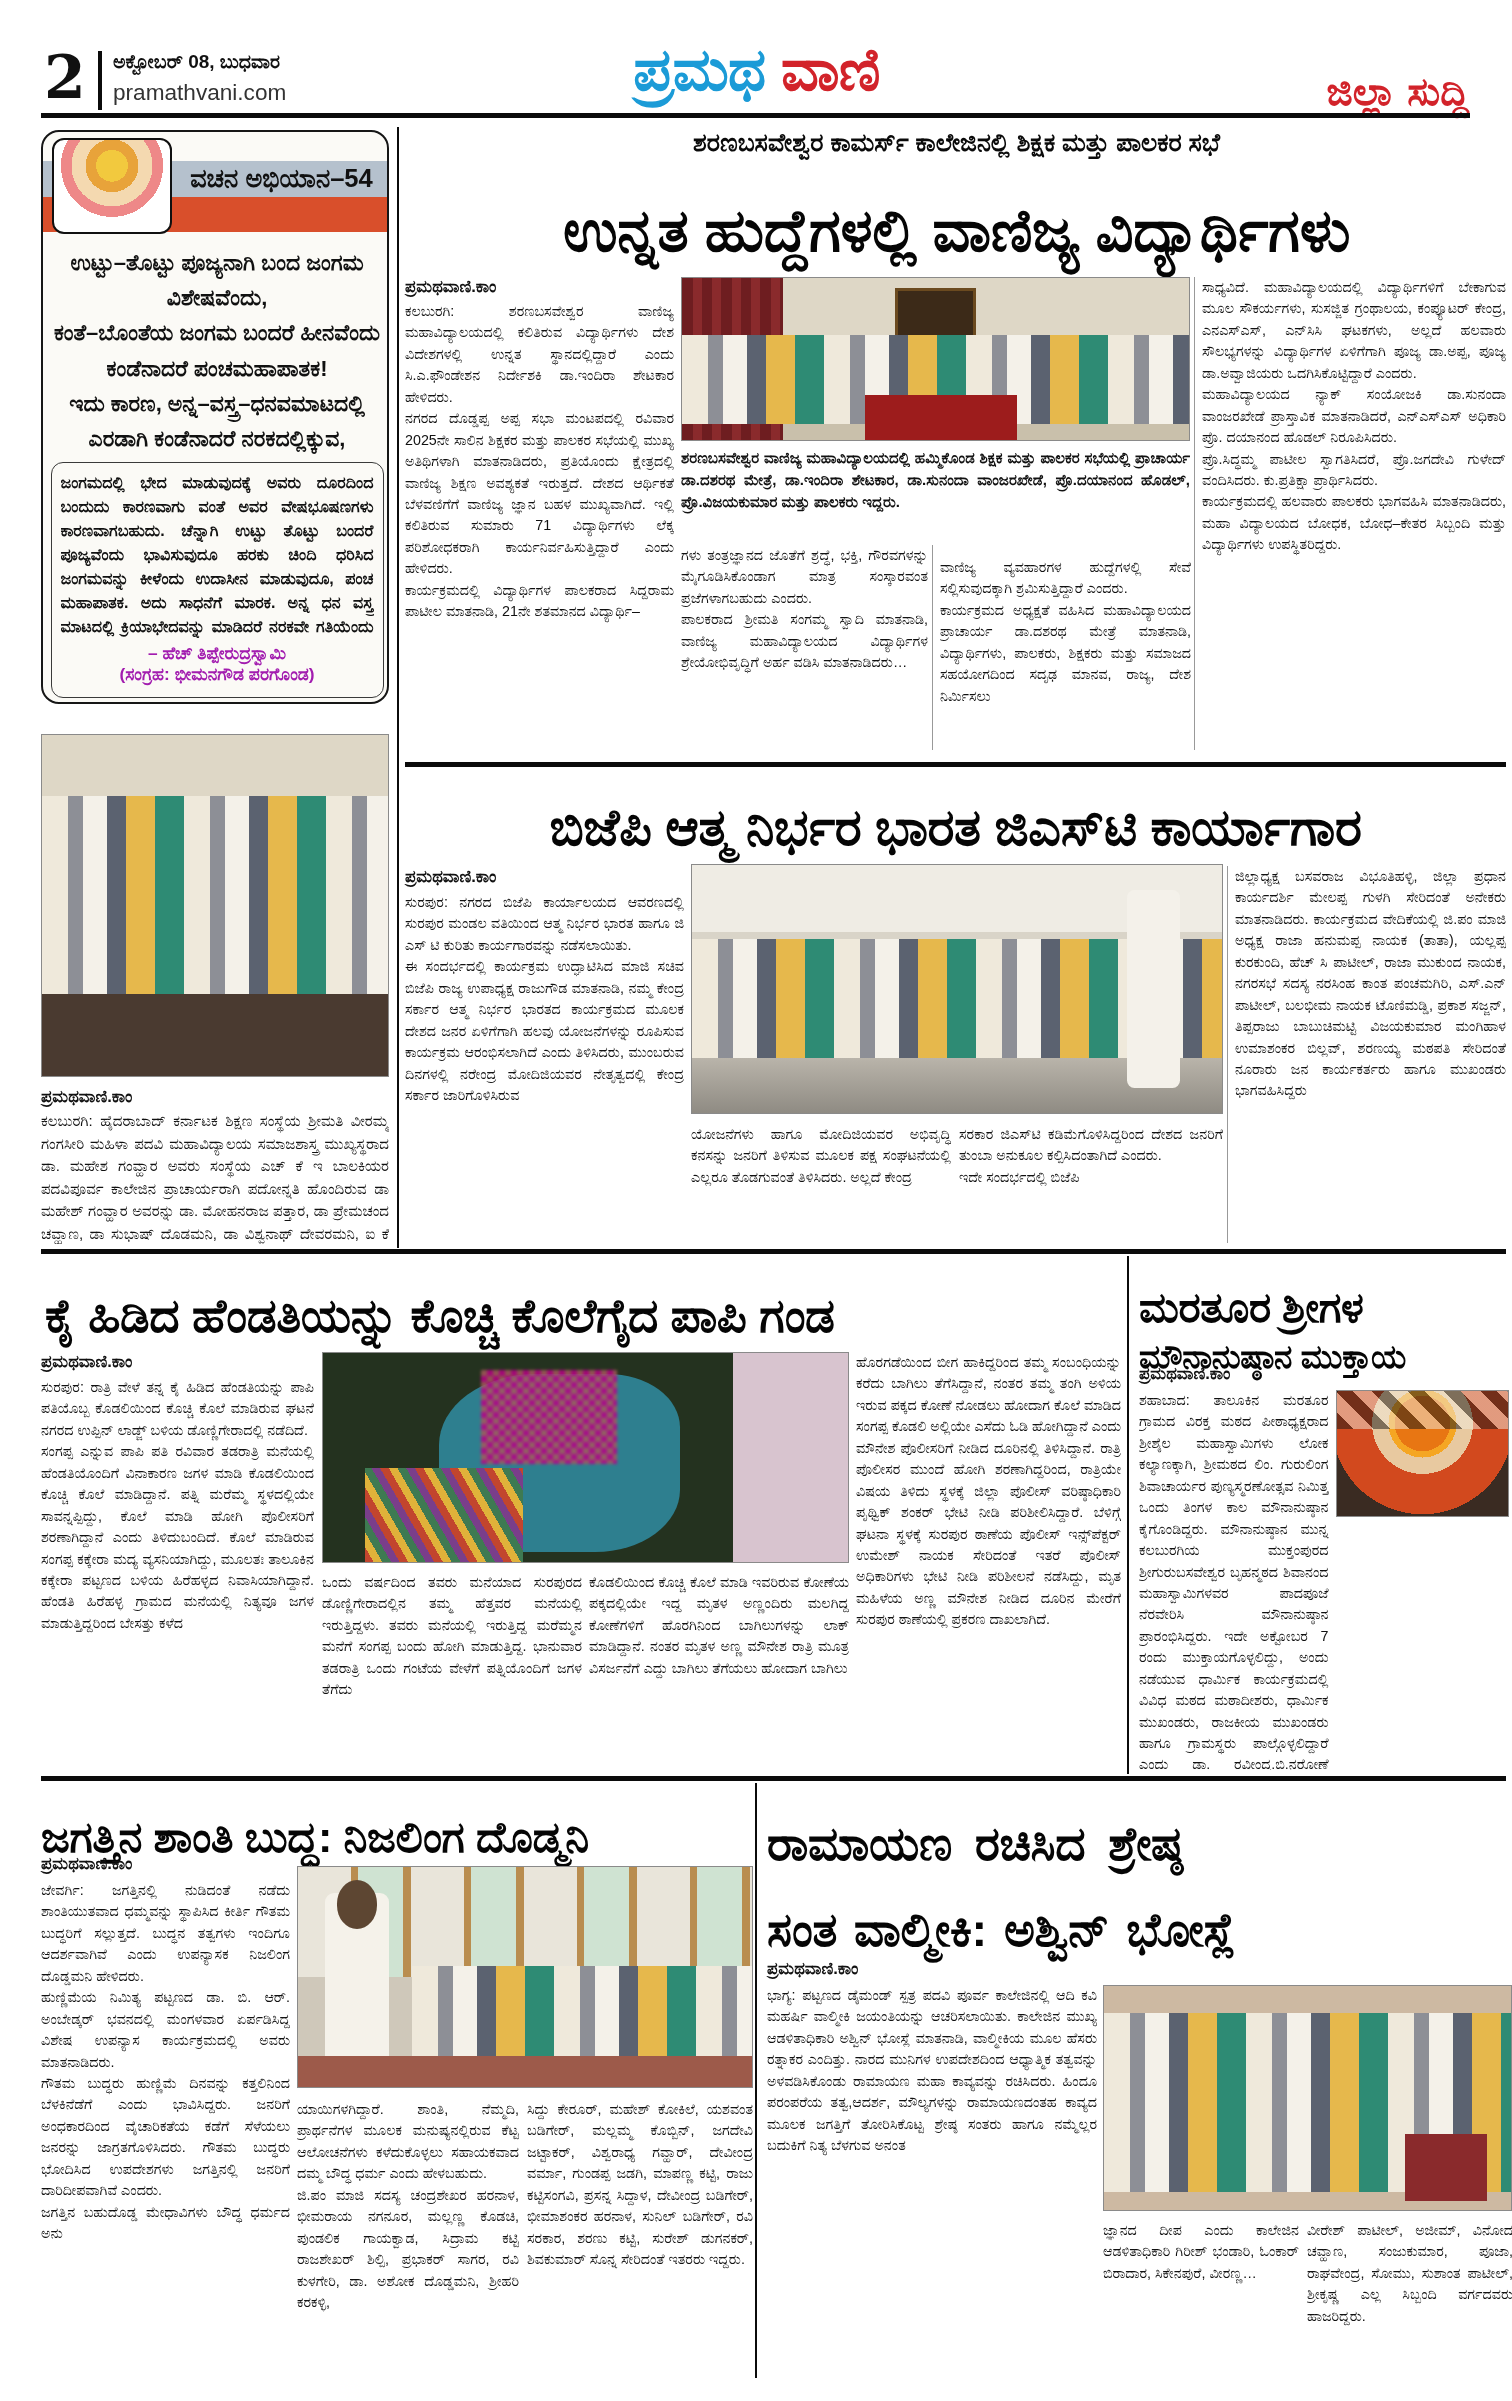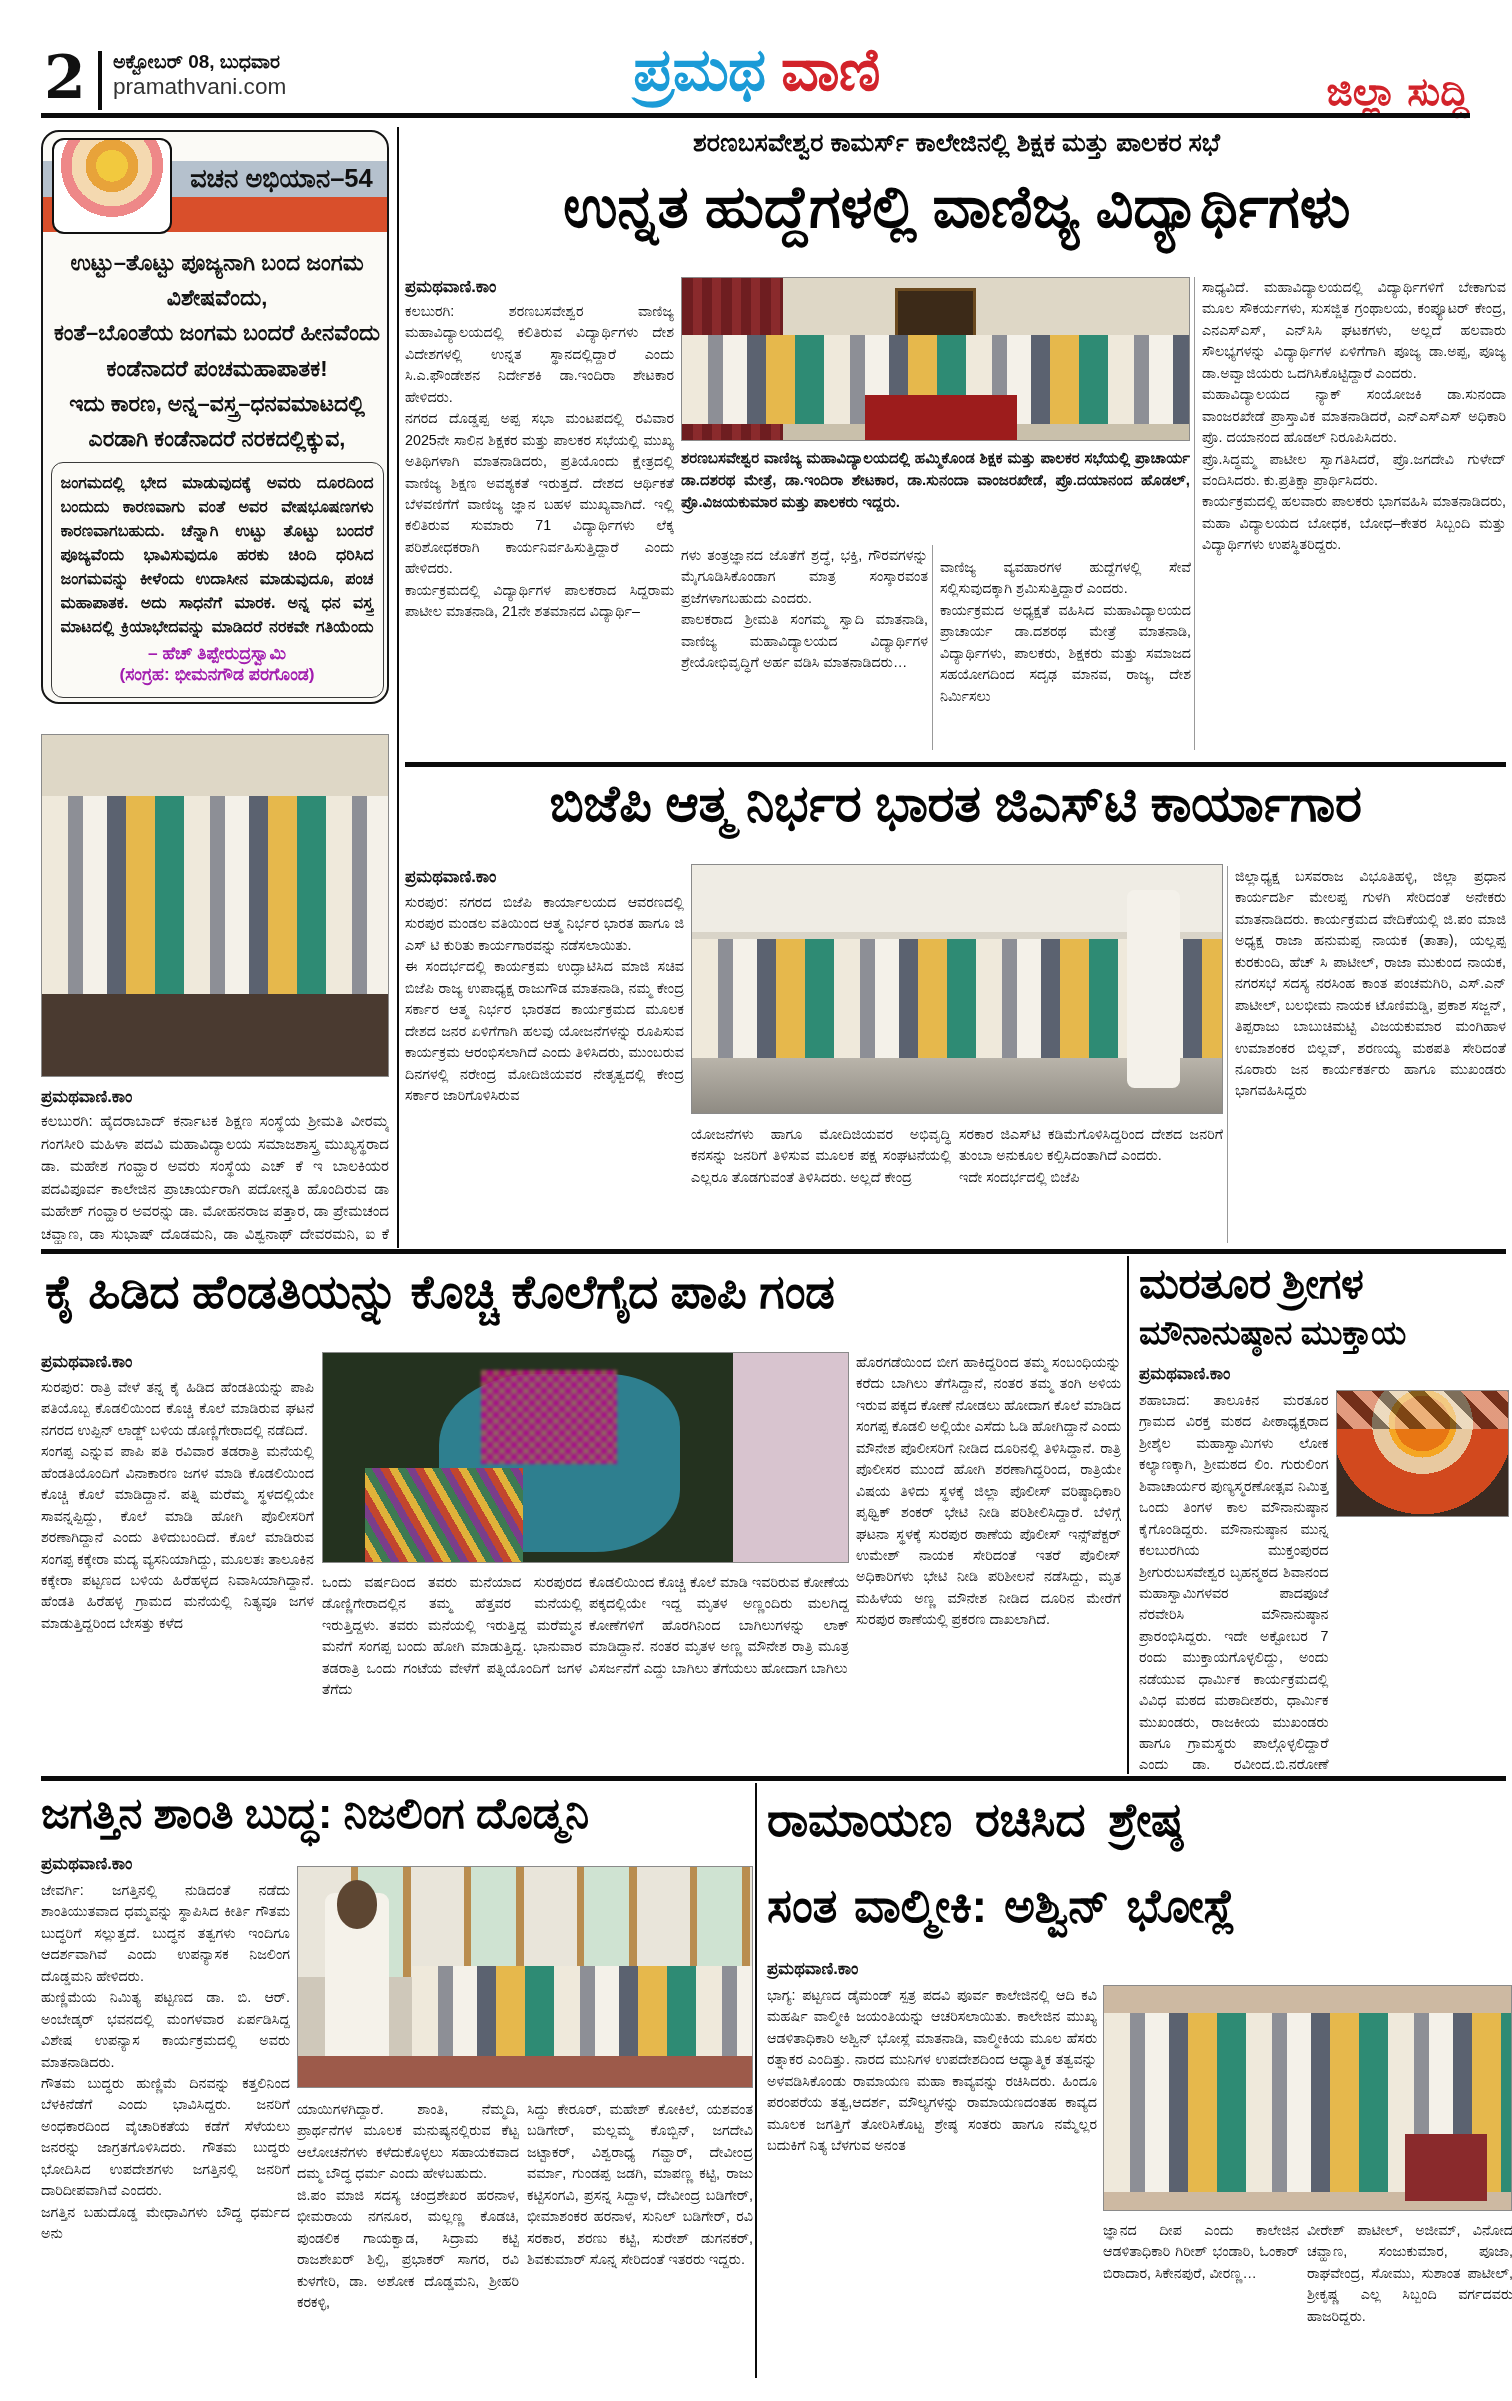--- a/index.html
+++ b/index.html
@@ -7,21 +7,21 @@
   #page{position:relative;width:1512px;height:2401px;margin:0 auto;background:#ffffff;
         font-family:"Liberation Sans","DejaVu Sans",sans-serif;color:#111;overflow:hidden;}
   .abs{position:absolute;}
   .prewrap{white-space:pre-line;}
   .just{text-align:justify;text-justify:inter-word;}
   .body-col{font-size:14.3px;line-height:1.5;overflow:hidden;}
   .caption{font-size:15px;font-weight:bold;line-height:1.45;}
   .lead{font-weight:bold;font-size:16.6px;}
   .rule-h{background:#0b0b0b;}
   .rule-v{background:#0b0b0b;}
-  .headline{font-weight:bold;color:#050505;letter-spacing:-0.4px;}
+  .headline{font-weight:bold;color:#050505;letter-spacing:-0.4px;margin-top:24px;}
   .kicker{font-weight:bold;color:#0a0a0a;}
   .photo{position:absolute;border:0.8px solid #8a8a8a;overflow:hidden;background:#cfc8ba;}
   .ph-strip{position:absolute;left:0;right:0;}
   
   #masthead-blue{color:#1b9bd7;}
   #masthead-red{color:#d2232a;}
   #section-label{color:#d2232a;}
   
   #vachana-box{border:2.3px solid #161616;border-radius:18px;overflow:hidden;background:#fbfaf6;}
   #vachana-gray{background:#b5c1cd;}
@@ -47,21 +47,21 @@
 </style>
 </head>
 <body>
 
 <div id="page">
 
   <div class="abs" style="left:0;top:0;width:1512px;height:120px;">
     <div class="abs" style="left:44px;top:47px;font-family:'DejaVu Serif','Liberation Serif',serif;font-size:60px;line-height:1;font-weight:bold;">2</div>
     <div class="abs rule-v" style="left:98px;top:51px;width:3.8px;height:59px;"></div>
     <div class="abs" style="left:113px;top:51px;font-size:19px;font-weight:bold;">ಅಕ್ಟೋಬರ್ 08, ಬುಧವಾರ</div>
-    <div class="abs" style="left:113px;top:74px;font-size:22.6px;color:#333;">pramathvani.com</div>
+    <div class="abs" style="left:113px;top:80px;font-size:22.6px;color:#333;">pramathvani.com</div>
     <div class="abs" style="left:512px;top:36px;width:489px;text-align:center;font-size:59px;font-weight:bold;letter-spacing:-0.8px;">
       <span id="masthead-blue">ಪ್ರಮಥ</span>
       <span id="masthead-red">ವಾಣಿ</span>
     </div>
     <div class="abs" id="section-label" style="left:1190px;top:54px;width:279px;text-align:right;font-size:39px;font-weight:bold;margin-top:16px;">ಜಿಲ್ಲಾ ಸುದ್ದಿ</div>
   </div>
   <div class="abs rule-h" style="left:41px;top:113px;width:1429px;height:5.3px;"></div>
 
   <div class="abs" id="vachana-box" style="left:41px;top:130px;width:348px;height:574px;">
     <div class="abs" id="vachana-gray" style="left:0;top:29px;width:348px;height:36px;"></div>

